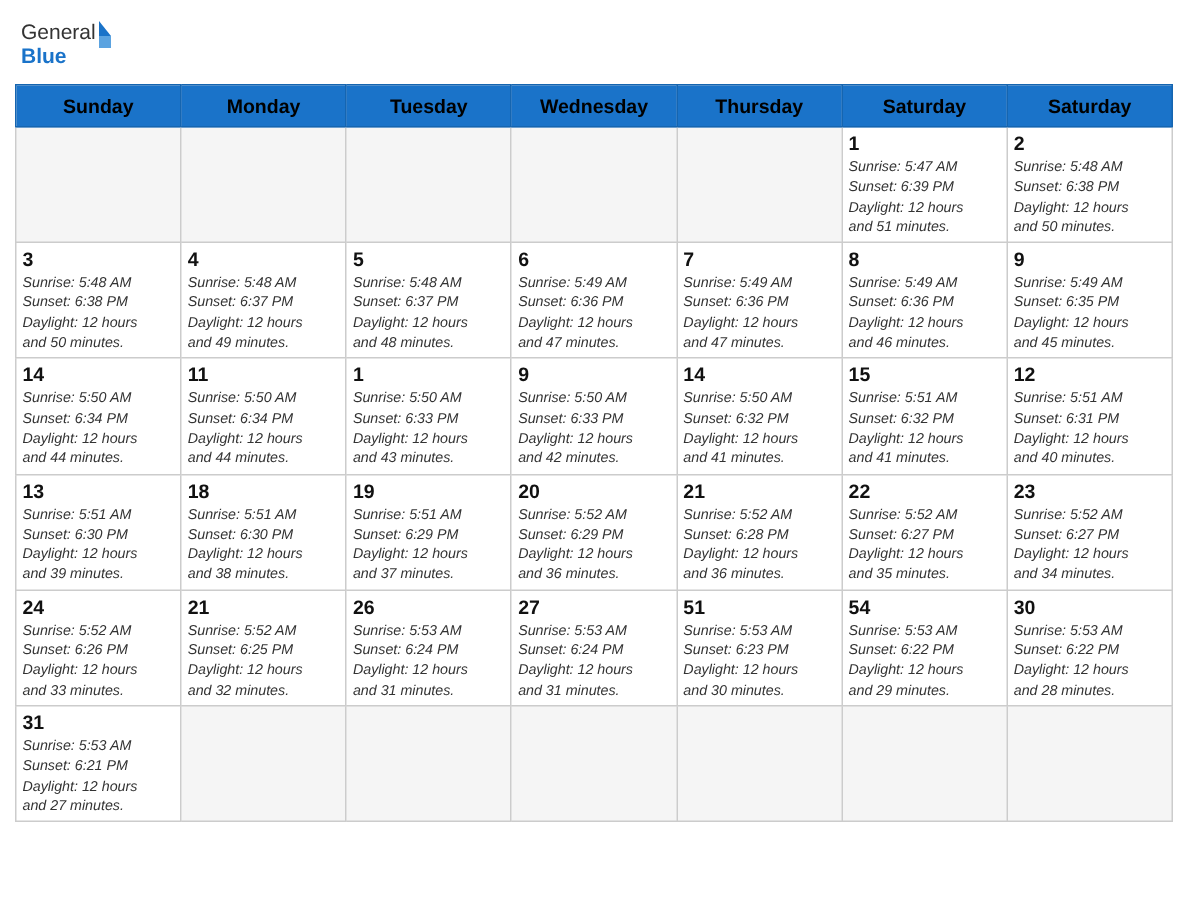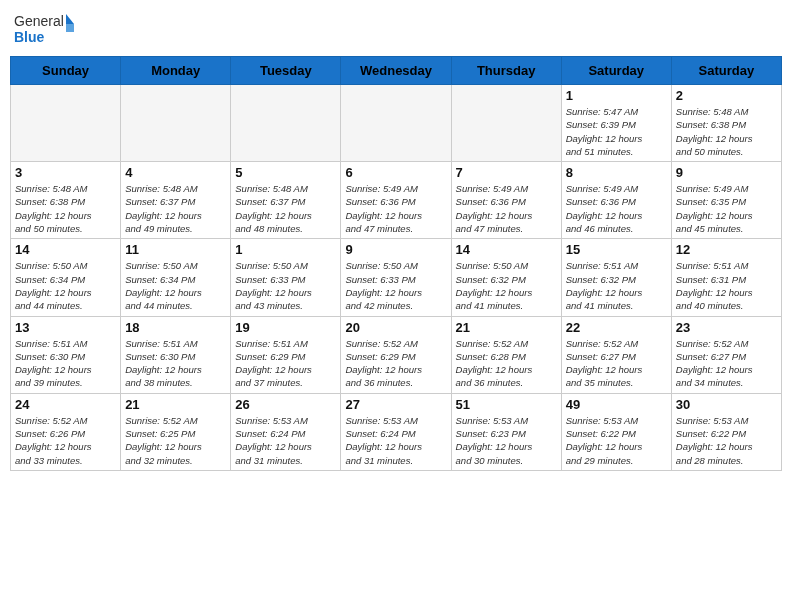--- a/index.html
+++ b/index.html
@@ -317,28 +317,43 @@
 and 31 minutes.</div>
         </td>
         <td>
           <span class="day-number">51</span>
           <div class="day-info" style="white-space: pre-line;">Sunrise: 5:53 AM
 Sunset: 6:23 PM
 Daylight: 12 hours
 and 30 minutes.</div>
         </td>
         <td>
-          <span class="day-number">49</span>
+          <span class="day-number">54</span>
           <div class="day-info" style="white-space: pre-line;">Sunrise: 5:53 AM
 Sunset: 6:22 PM
 Daylight: 12 hours
 and 29 minutes.</div>
         </td>
         <td>
           <span class="day-number">30</span>
           <div class="day-info" style="white-space: pre-line;">Sunrise: 5:53 AM
 Sunset: 6:22 PM
 Daylight: 12 hours
 and 28 minutes.</div>
         </td>
+      </tr>
+      <tr class="last-row">
+        <td class="has-data">
+          <span class="day-number">31</span>
+          <div class="day-info" style="white-space: pre-line;">Sunrise: 5:53 AM
+Sunset: 6:21 PM
+Daylight: 12 hours
+and 27 minutes.</div>
+        </td>
+        <td class="empty"></td>
+        <td class="empty"></td>
+        <td class="empty"></td>
+        <td class="empty"></td>
+        <td class="empty"></td>
+        <td class="empty"></td>
       </tr>
     </tbody>
 </table>
 
 </body></html>

